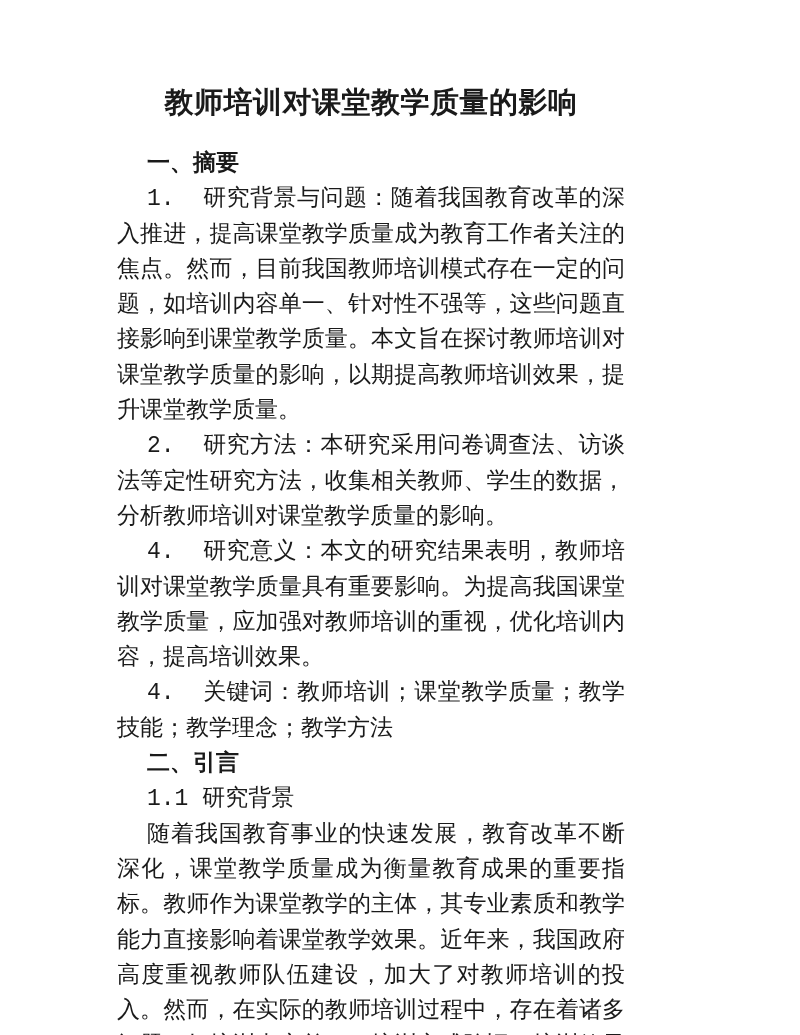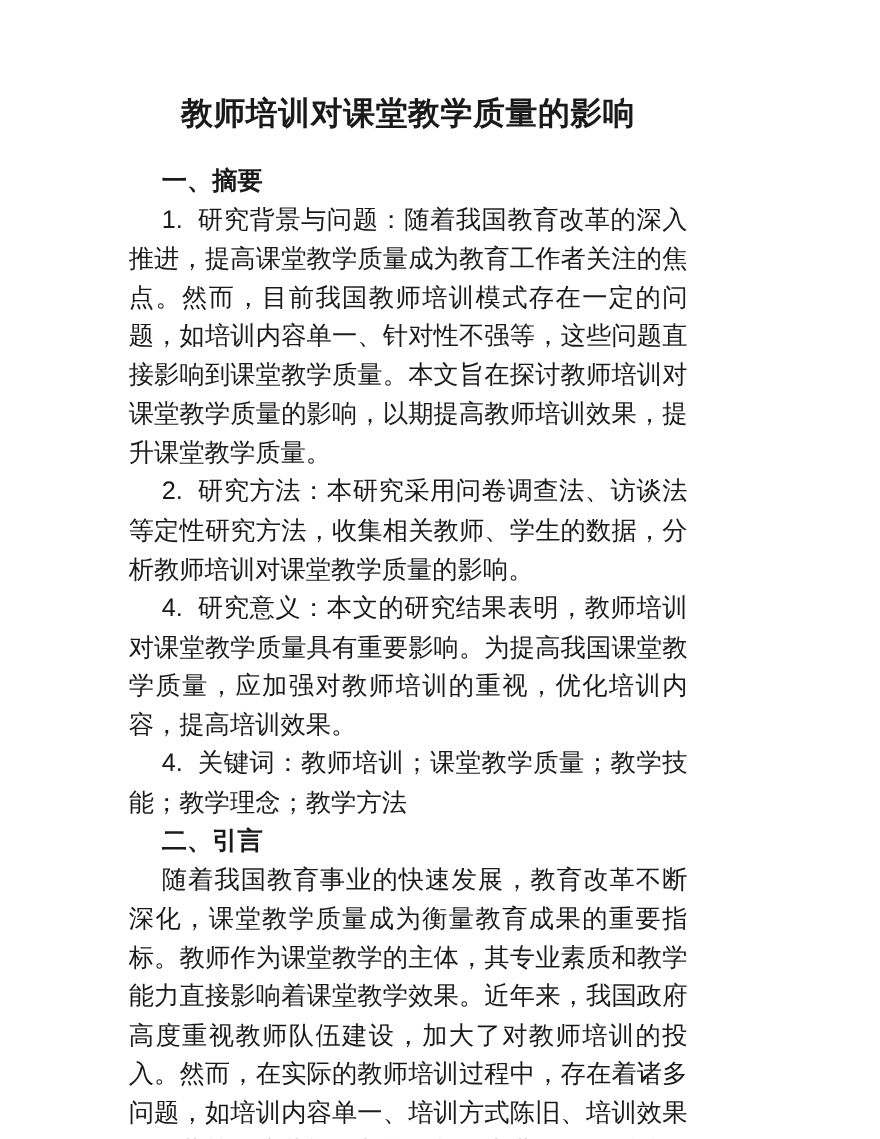--- a/index.html
+++ b/index.html
@@ -8,21 +8,21 @@
       background: #ffffff;
     }
     .page {
       position: relative;
       width: 740px;
       height: 1035px;
       background: #ffffff;
       box-sizing: border-box;
       padding: 88px 115px 0 117px;
       overflow: hidden;
-      font-family: Liberation Sans, sans-serif;
+      font-family: Liberation Mono, monospace;
       color: #1a1a1a;
     }
     .doc-title {
       margin: 0 0 26px 0;
       font-size: 29px;
       line-height: 33px;
       font-weight: 700;
       text-align: center;
       letter-spacing: 0.5px;
     }
@@ -58,16 +58,17 @@
   <p class="block para">1.  研究背景与问题：随着我国教育改革的深入推进，提高课堂教学质量成为教育工作者关注的焦点。然而，目前我国教师培训模式存在一定的问题，如培训内容单一、针对性不强等，这些问题直接影响到课堂教学质量。本文旨在探讨教师培训对课堂教学质量的影响，以期提高教师培训效果，提升课堂教学质量。</p>
 
   <p class="block para">2.  研究方法：本研究采用问卷调查法、访谈法等定性研究方法，收集相关教师、学生的数据，分析教师培训对课堂教学质量的影响。</p>
 
   <p class="block para">4.  研究意义：本文的研究结果表明，教师培训对课堂教学质量具有重要影响。为提高我国课堂教学质量，应加强对教师培训的重视，优化培训内容，提高培训效果。</p>
 
   <p class="block para">4.  关键词：教师培训；课堂教学质量；教学技能；教学理念；教学方法</p>
 
   <p class="block section-heading">二、引言</p>
 
+  <p class="block subsection-heading">1.1 研究背景</p>
 
   <p class="block para">随着我国教育事业的快速发展，教育改革不断深化，课堂教学质量成为衡量教育成果的重要指标。教师作为课堂教学的主体，其专业素质和教学能力直接影响着课堂教学效果。近年来，我国政府高度重视教师队伍建设，加大了对教师培训的投入。然而，在实际的教师培训过程中，存在着诸多问题，如培训内容单一、培训方式陈旧、培训效果不显著等，这些问题制约了教师专业发展，影响了课堂教学质量</p>
 
 </div>
 
 </body></html>

